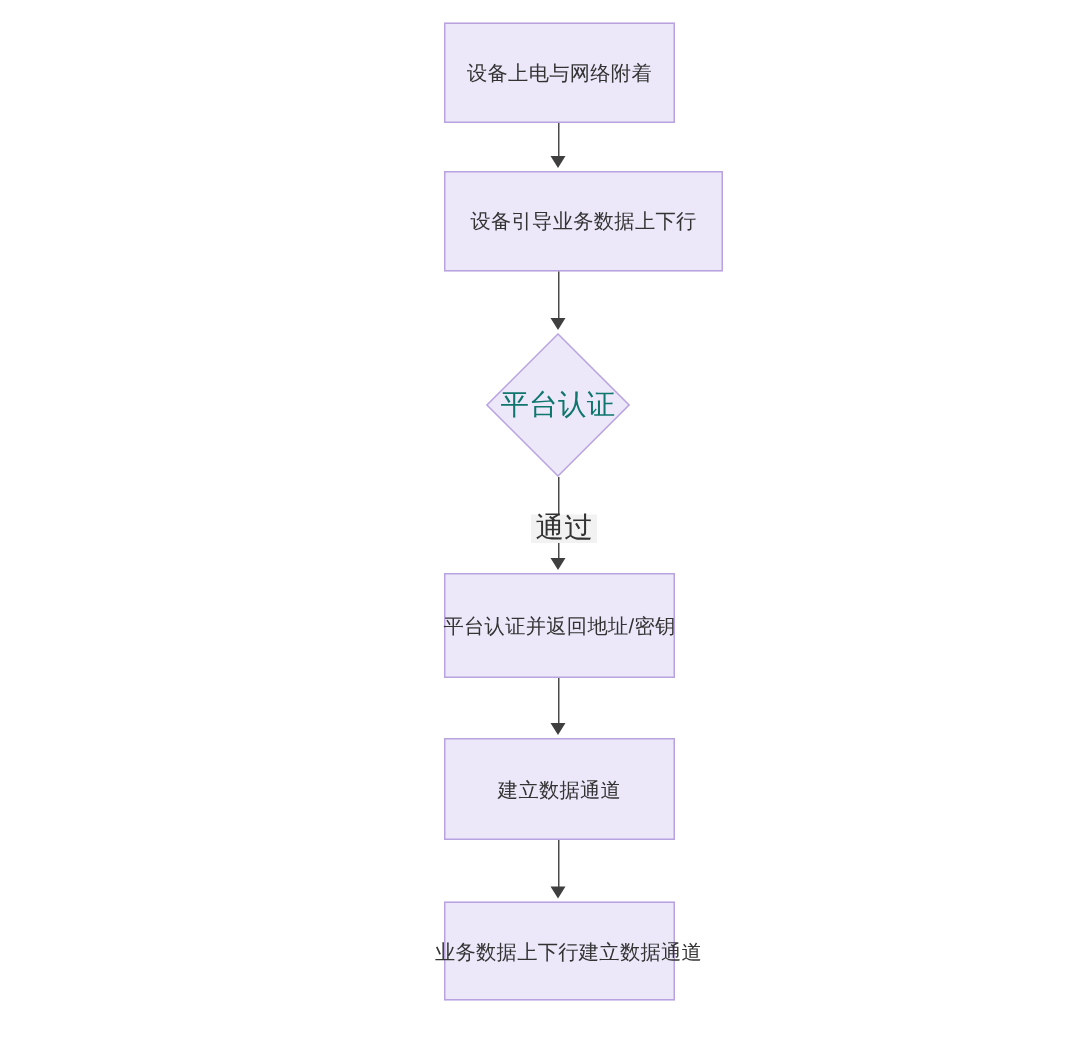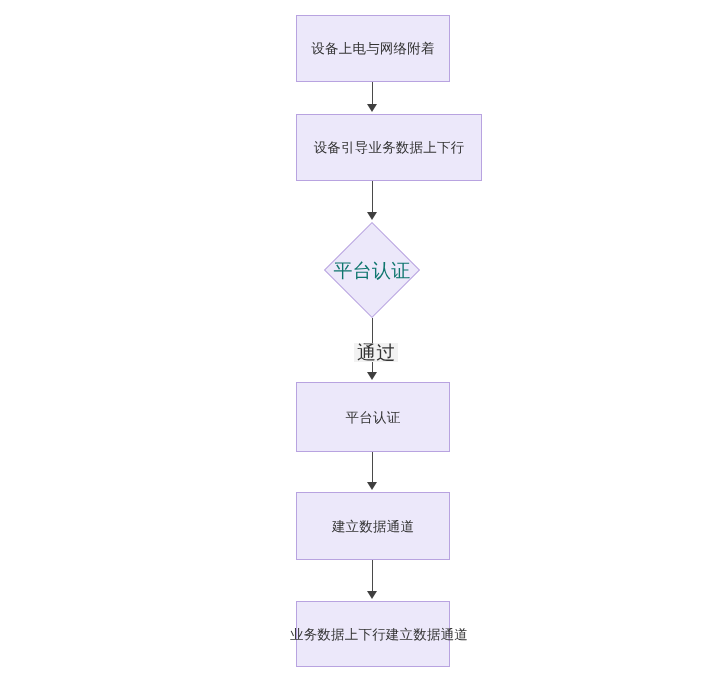--- a/index.html
+++ b/index.html
@@ -116,20 +116,21 @@
     <div class="diamond-shape"></div>
     <div class="diamond-label">平台认证</div>
   </div>
 
   <div class="edge" style="left:372px; top:318px; height:56px;"></div>
   <div class="arrowhead" style="left:367px; top:372px;"></div>
   <div class="edge-label" style="left:354px; top:343px;">通过</div>
 
   <div class="node" style="left:296px; top:382px; width:154px; height:70px;">
     <span class="line">平台认证</span>
+    <span class="line">并返回地址/密钥</span>
   </div>
 
   <div class="edge" style="left:372px; top:452px; height:32px;"></div>
   <div class="arrowhead" style="left:367px; top:482px;"></div>
 
   <div class="node" style="left:296px; top:492px; width:154px; height:68px;">
     <span class="line">建立数据通道</span>
   </div>
 
   <div class="edge" style="left:372px; top:560px; height:33px;"></div>

